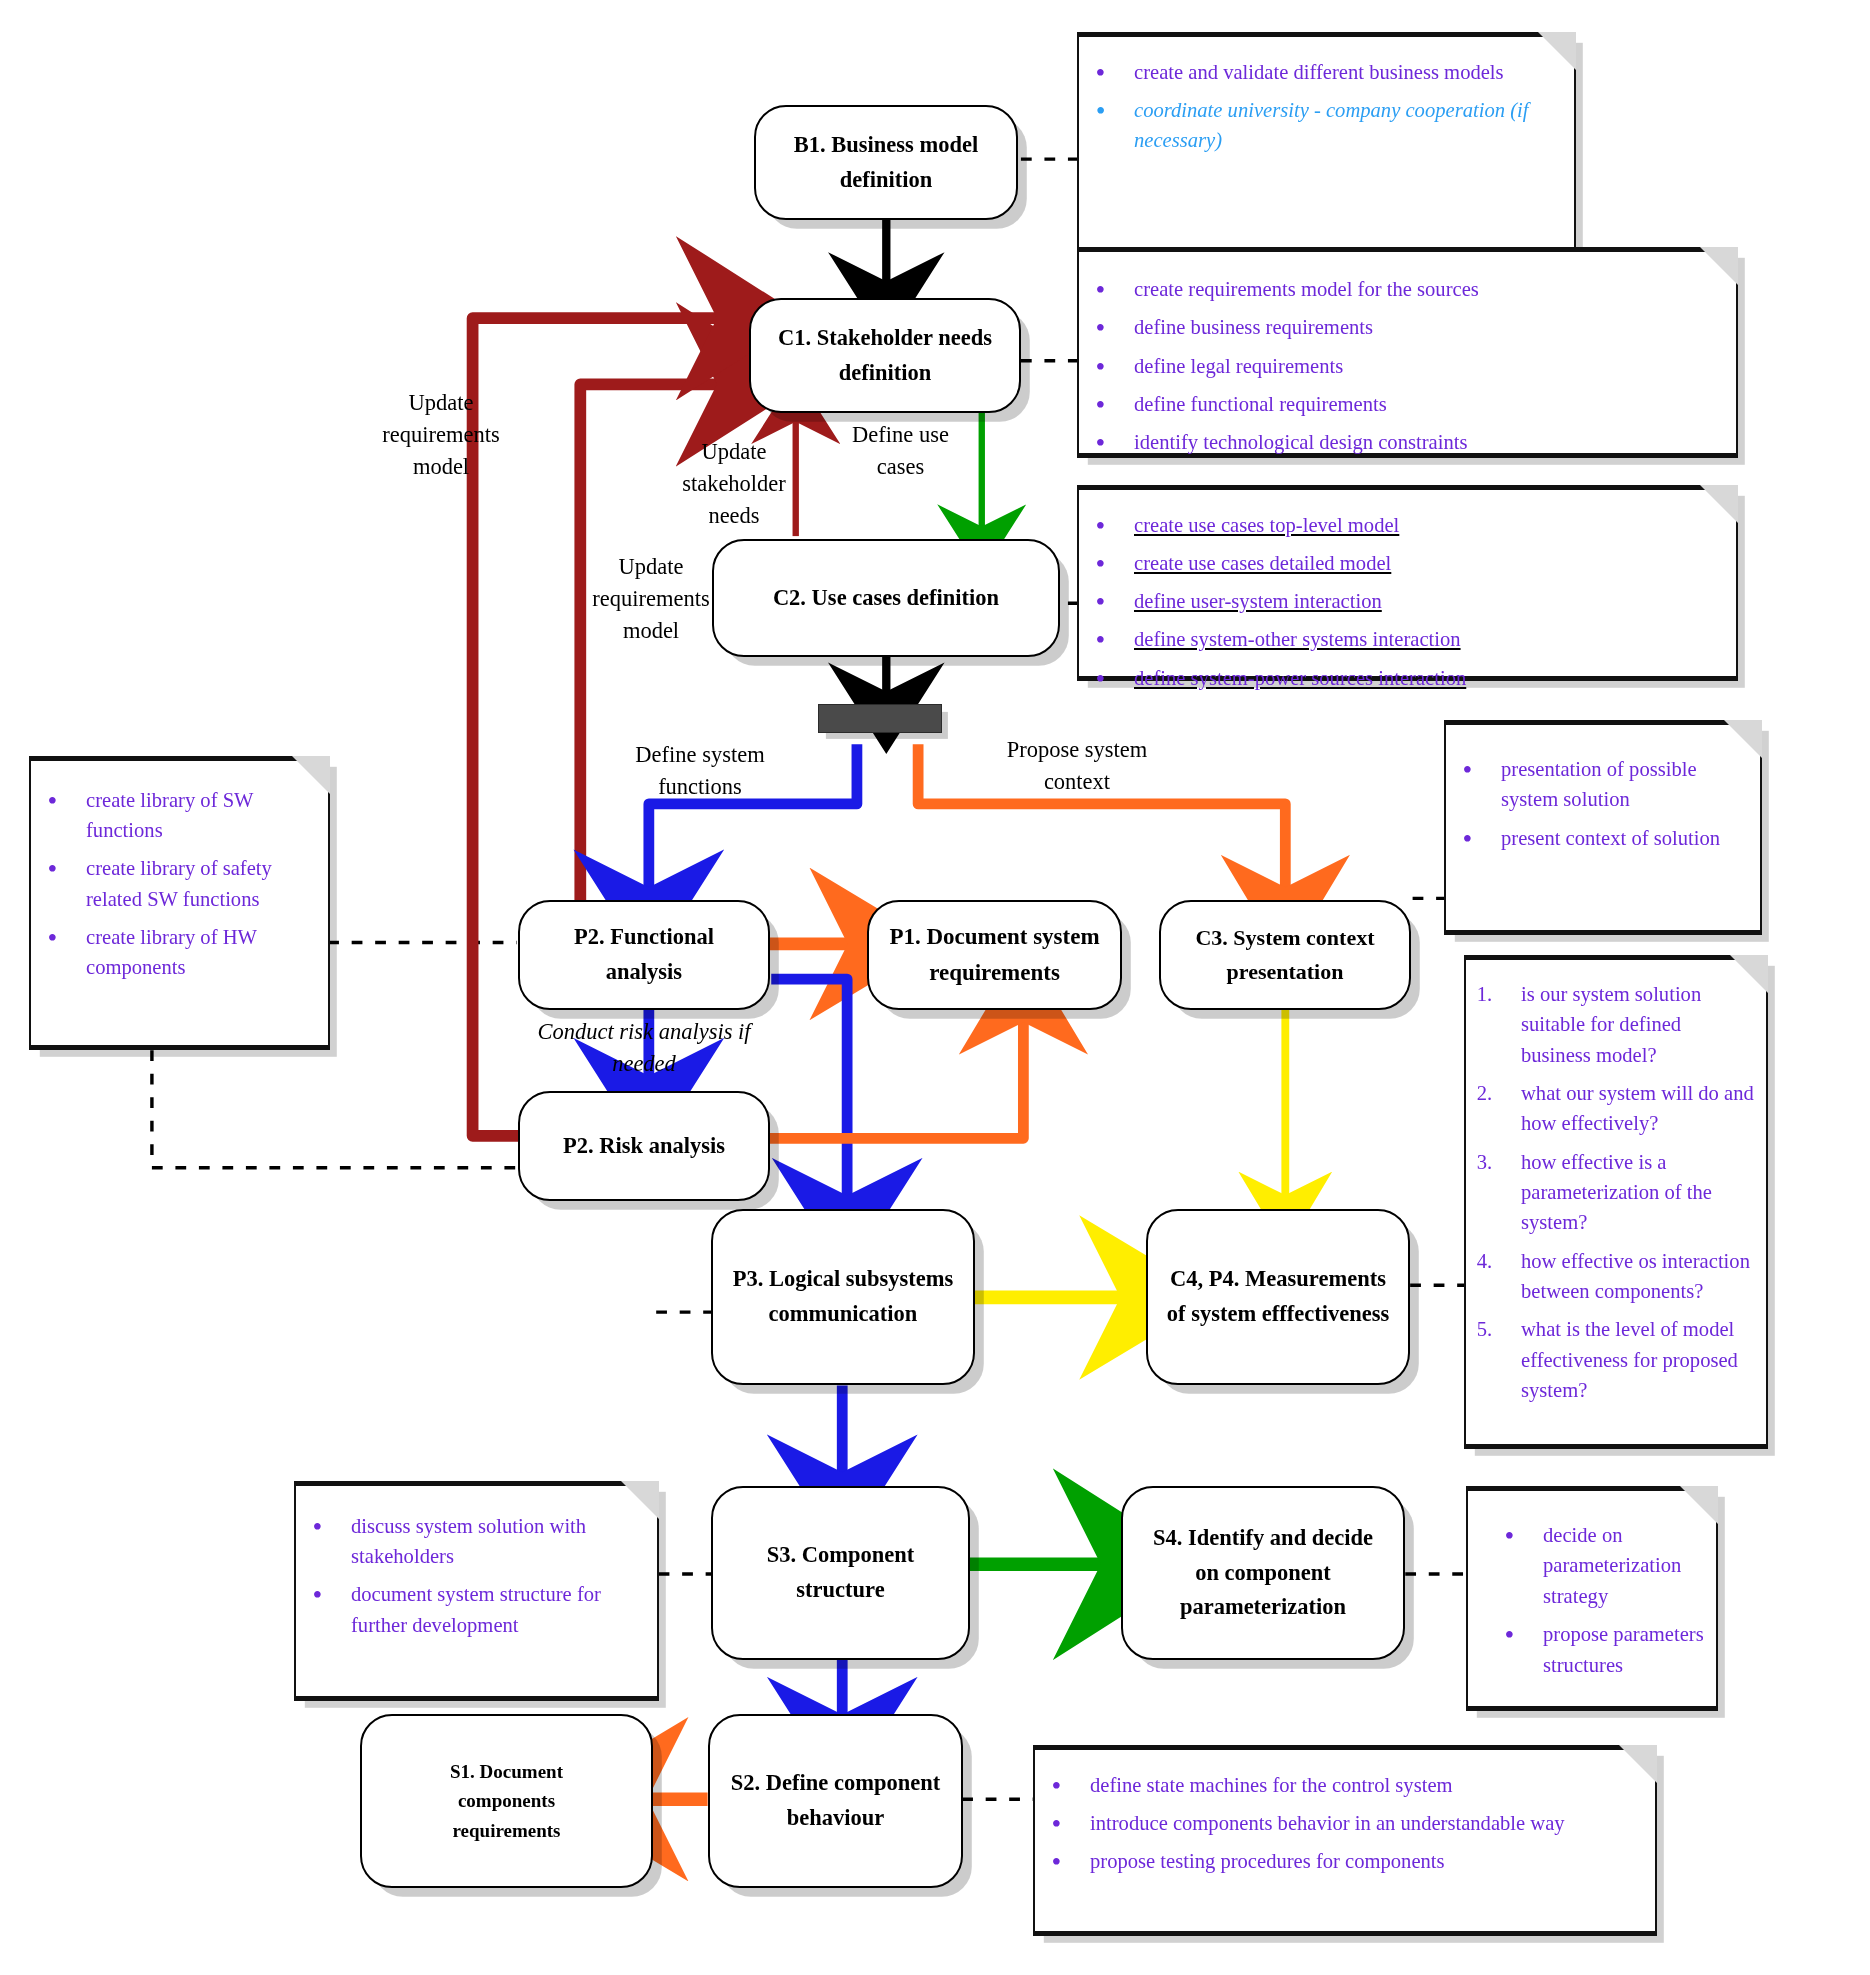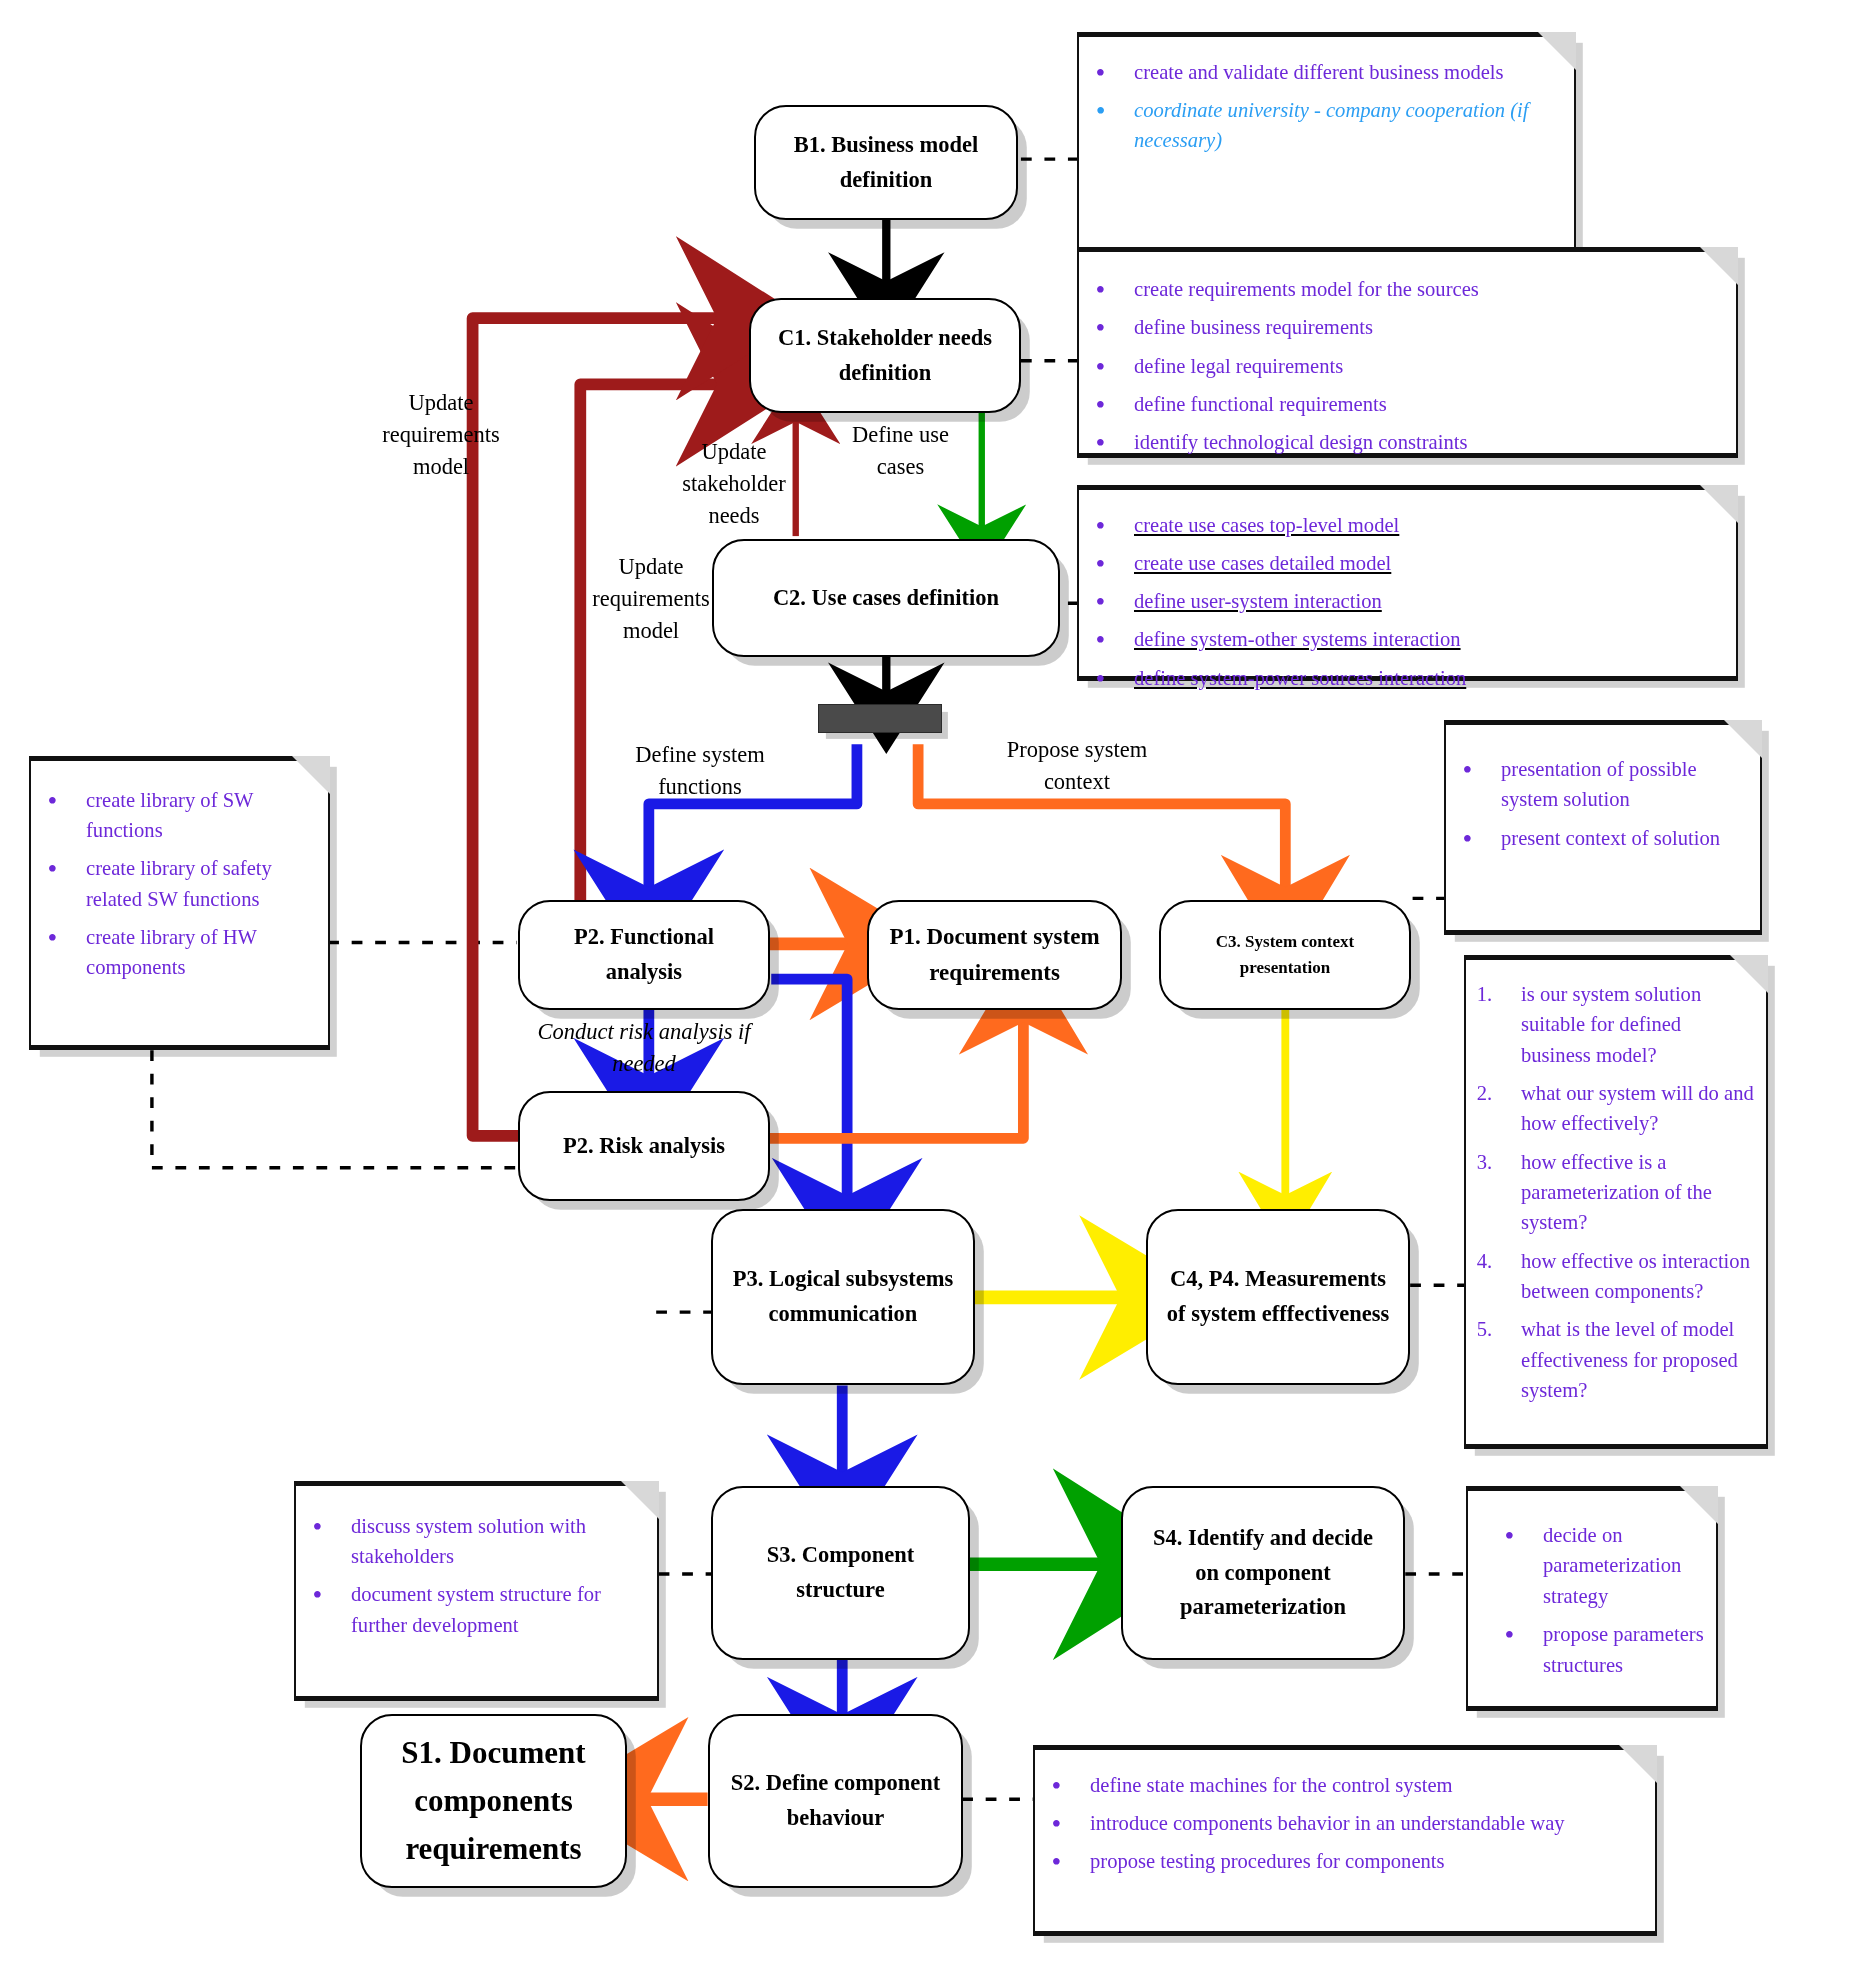--- a/index.html
+++ b/index.html
@@ -208,21 +208,21 @@
     </div>
   </div>
 
   <div class="node" style="left:867px;top:900px;width:255px;height:110px;font-size:23px;">
     <div>
       <span>P1. Document system</span>
       <span>requirements</span>
     </div>
   </div>
 
-  <div class="node" style="left:1159px;top:900px;width:252px;height:110px;font-size:17px;">
+  <div class="node" style="left:1159px;top:900px;width:252px;height:110px;font-size:22px;">
     <div>
       <span>C3. System context</span>
       <span>presentation</span>
     </div>
   </div>
 
   <div class="node" style="left:518px;top:1091px;width:252px;height:110px;font-size:22.5px;">
     <div>
       <span>P2. Risk analysis</span>
     </div>
@@ -250,21 +250,21 @@
   </div>
 
   <div class="node" style="left:1121px;top:1486px;width:284px;height:174px;font-size:22.5px;padding:4.9px 2.9px;">
     <div>
       <span>S4. Identify and decide</span>
       <span>on component</span>
       <span>parameterization</span>
     </div>
   </div>
 
-  <div class="node" style="left:360px;top:1714px;width:267px;height:174px;font-size:31px;justify-content:center;">
+  <div class="node" style="left:360px;top:1714px;width:293px;height:174px;font-size:19px;justify-content:center;">
     <div>
       <span>S1. Document</span>
       <span>components</span>
       <span>requirements</span>
     </div>
   </div>
 
   <div class="node" style="left:708px;top:1714px;width:255px;height:174px;font-size:22.5px;">
     <div>
       <span>S2. Define component</span>

